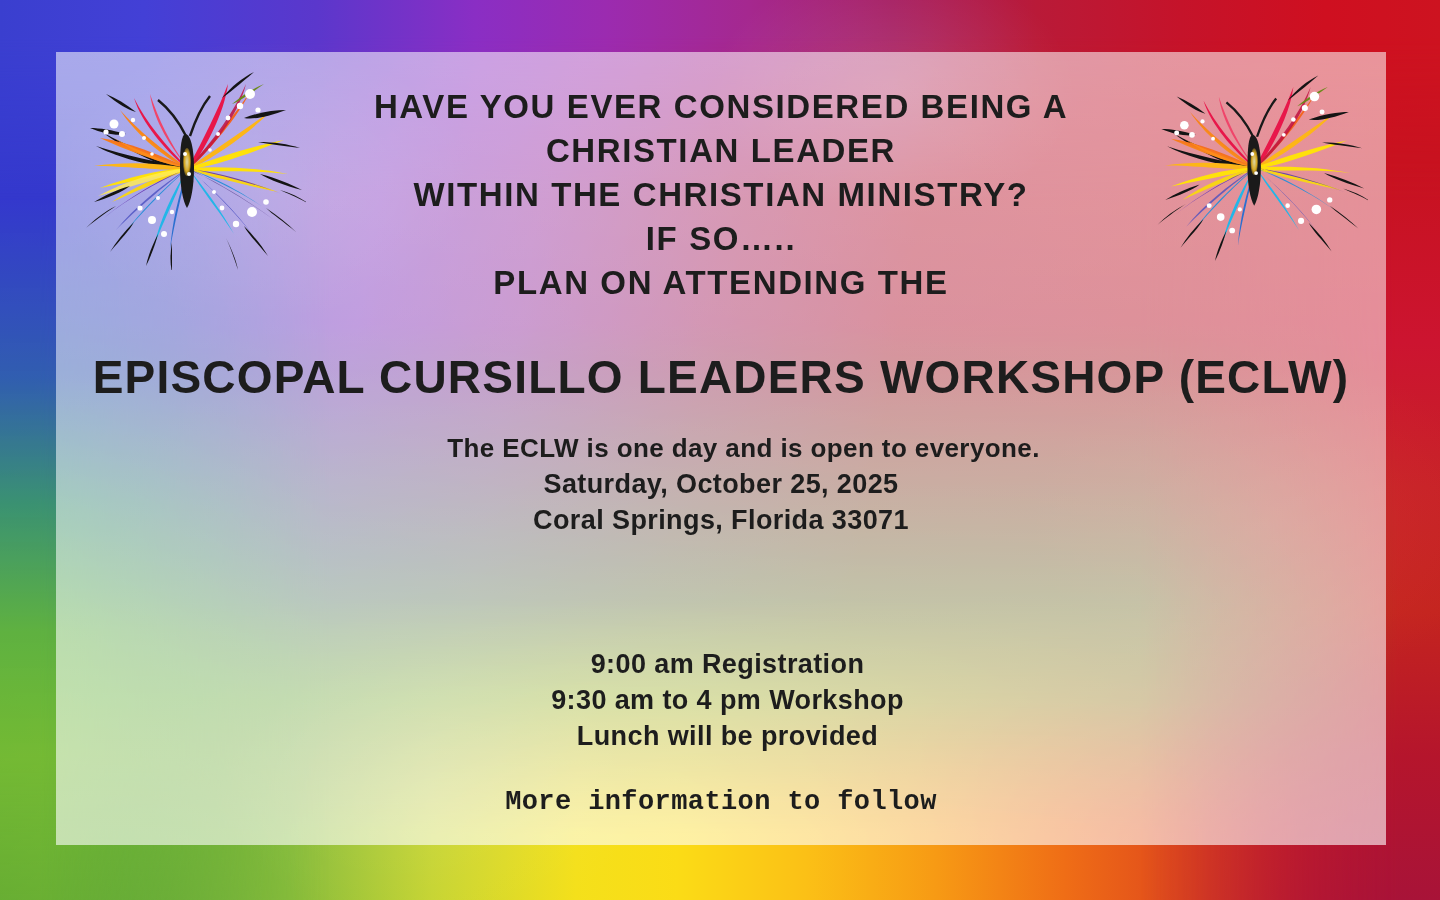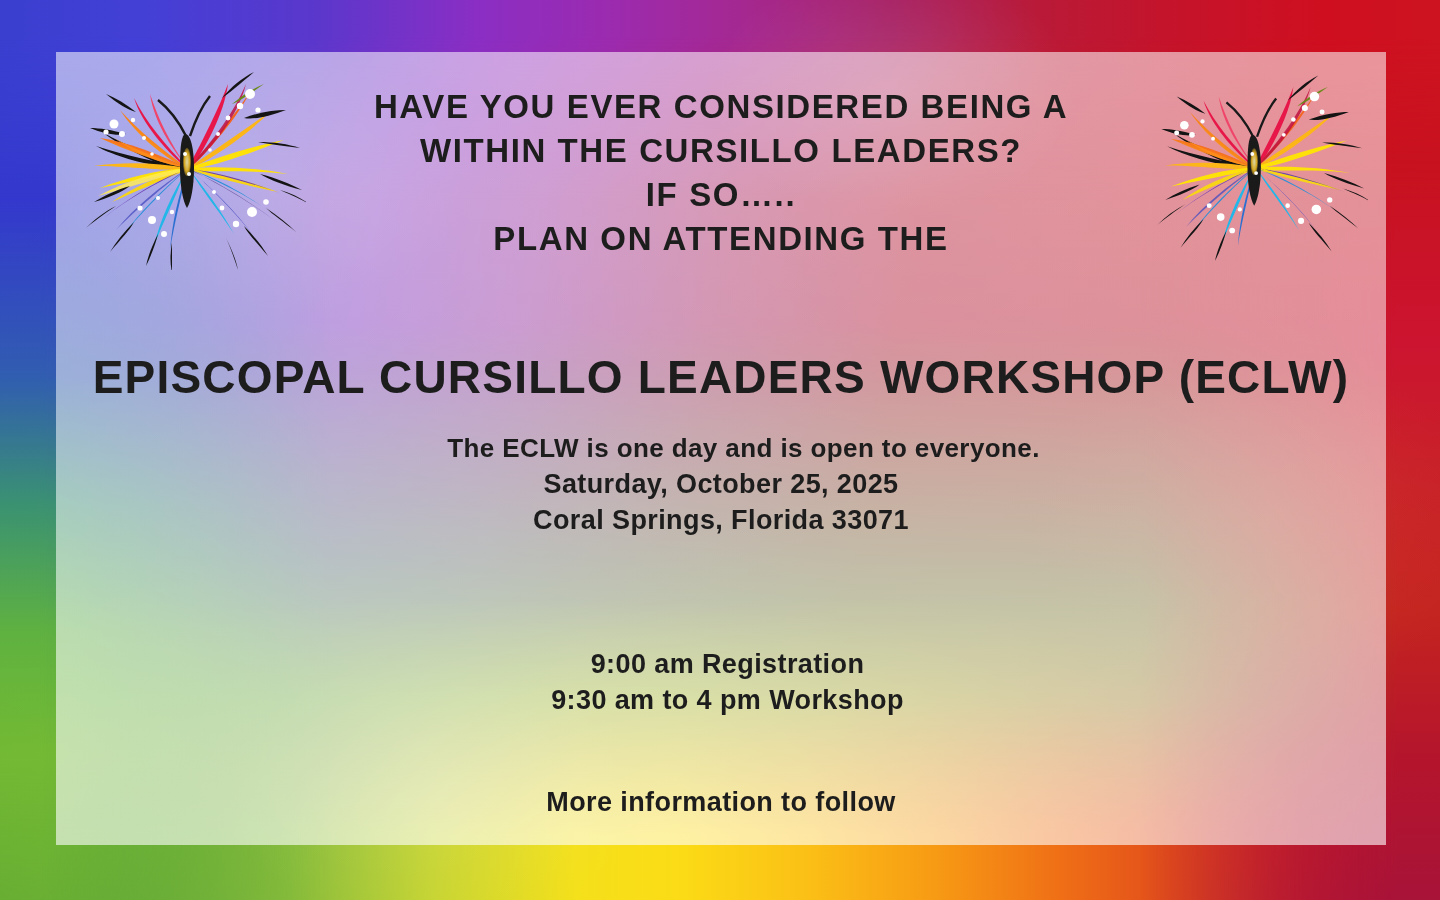--- a/index.html
+++ b/index.html
@@ -219,20 +219,21 @@
 
   .footnote {
     position: absolute;
     left: 0; right: 0;
     top: 735px;
     font-size: 27px;
     font-weight: bold;
     letter-spacing: 0.4px;
     color: #1d1d1d;
     white-space: nowrap;
+    font-family: Liberation Mono, monospace;
   }
 
   
   .butterfly {
     position: absolute;
     z-index: 4;
   }
   .butterfly.left  { left: 20px;   top: 8px;  width: 230px; height: 210px; }
   .butterfly.right { right: 18px;  top: 10px; width: 220px; height: 205px; }
 </style>
@@ -248,36 +249,38 @@
   <div class="bg-right"></div>
   <div class="bg-top"></div>
   <div class="bg-cloud"></div>
 
   <div id="panel">
 
     <div class="panel-content">
 
       <div class="headline">
         <span class="hl-line">HAVE YOU EVER CONSIDERED BEING A</span>
-        <span class="hl-line">WITHIN THE CURSILLO LEADERS?</span>
+        <span class="hl-line">CHRISTIAN LEADER</span>
+        <span class="hl-line">WITHIN THE CHRISTIAN MINISTRY?</span>
         <span class="hl-line">IF SO…..</span>
         <span class="hl-line">PLAN ON ATTENDING THE</span>
       </div>
 
       <div class="main-title">EPISCOPAL CURSILLO LEADERS WORKSHOP (ECLW)</div>
 
       <div class="details">
         <span class="d-line">The ECLW is one day and is open to everyone.</span>
         <span class="d-line">Saturday, October 25, 2025</span>
         <span class="d-line">Coral Springs, Florida 33071</span>
       </div>
 
       <div class="schedule">
         <span class="s-line">9:00 am  Registration</span>
         <span class="s-line">9:30 am to 4 pm Workshop</span>
+        <span class="s-line">Lunch will be provided</span>
       </div>
 
       <div class="footnote">More information to follow</div>
 
     </div>
 
     <svg class="butterfly left" viewBox="0 0 230 210" xmlns="http://www.w3.org/2000/svg">
       <defs>
         <linearGradient id="lw-up-l" x1="0" y1="1" x2="1" y2="0">
           <stop offset="0%" stop-color="#ffe80a"></stop>

